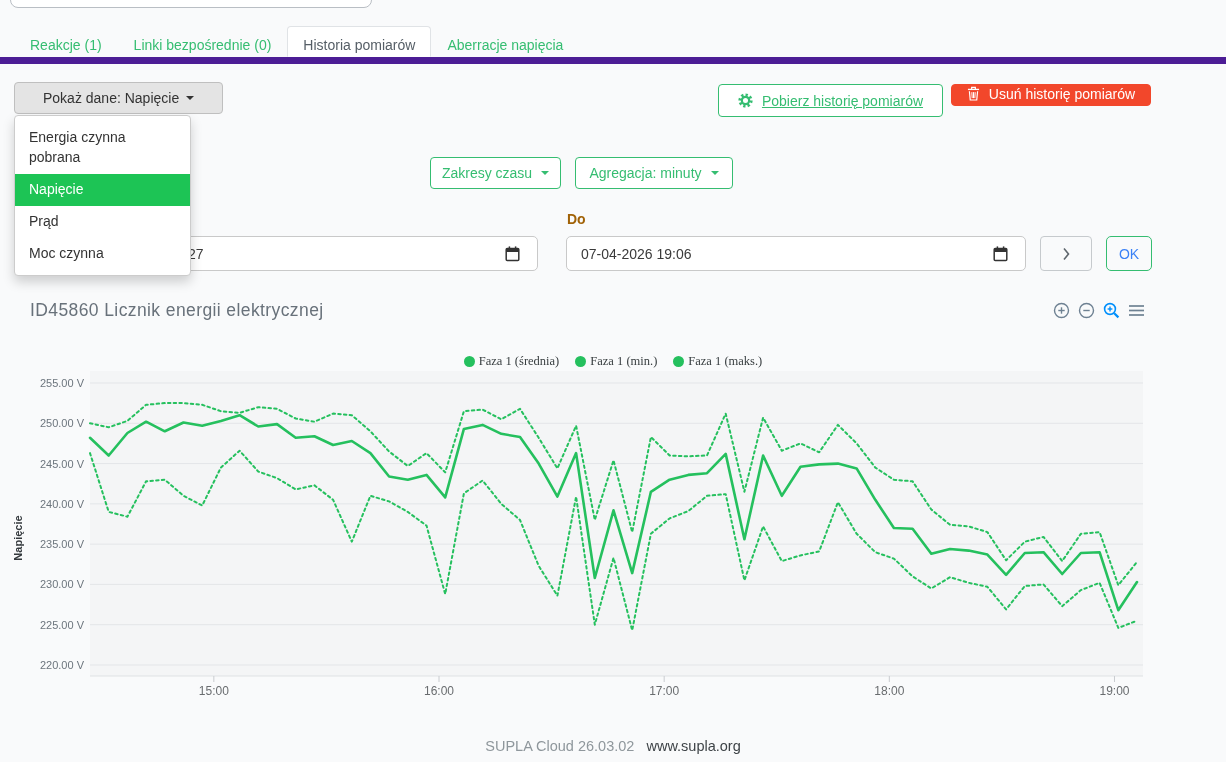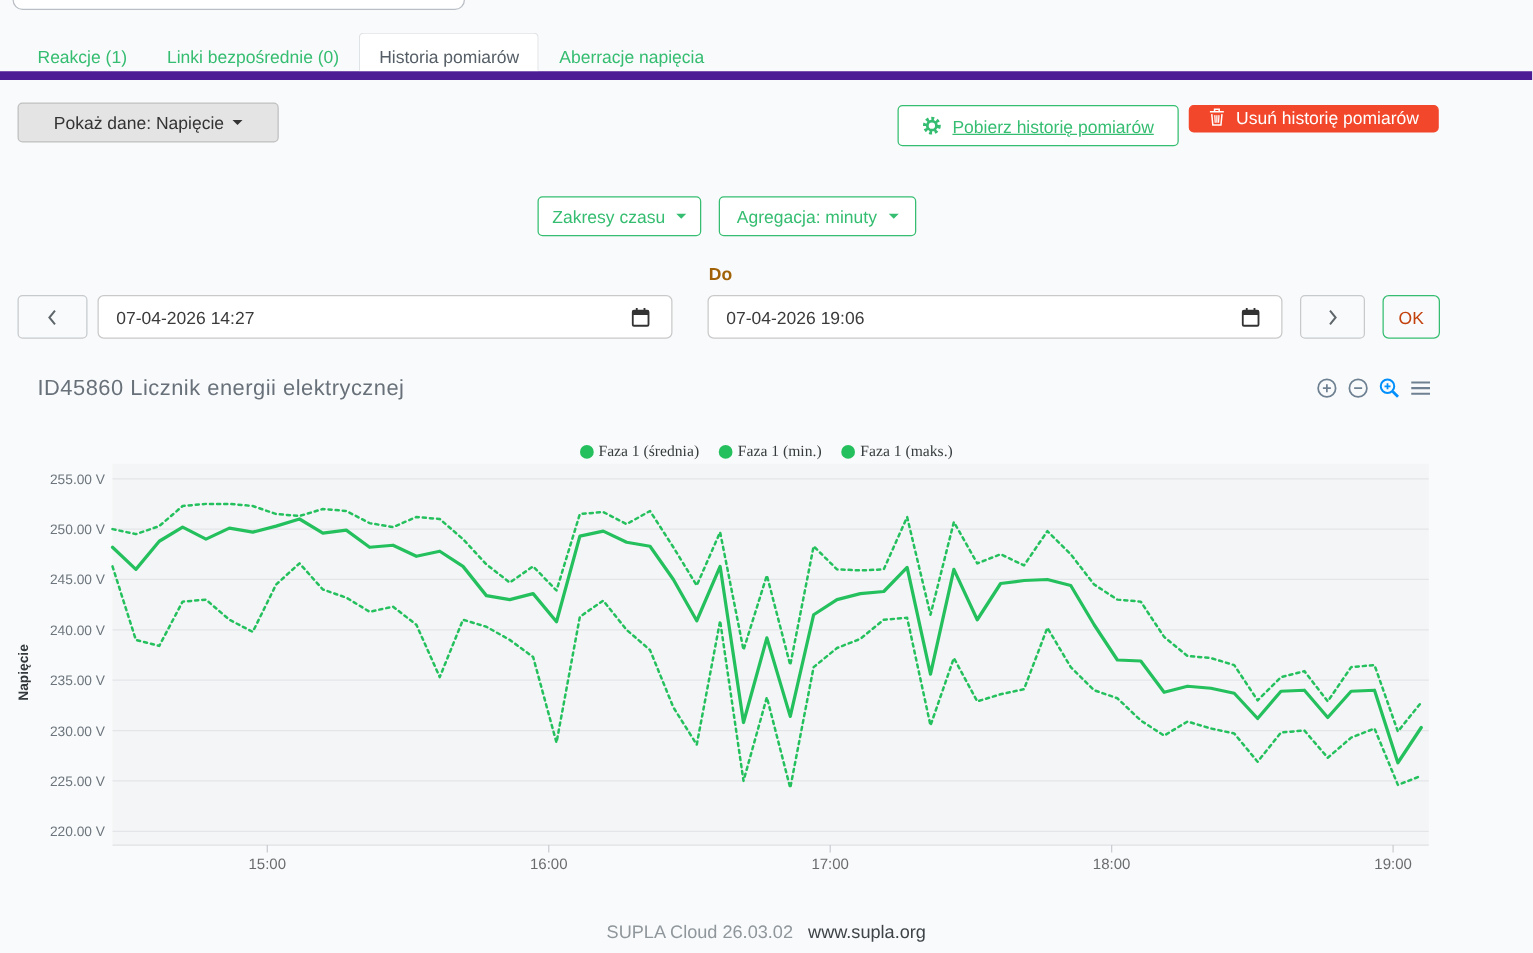--- a/index.html
+++ b/index.html
@@ -50,21 +50,21 @@
     border-radius:4px; color:#5f676d; display:flex; align-items:center; justify-content:center; cursor:pointer; }
   #btn-prev { left:14px; width:56px; }
   #btn-next { left:1040px; width:52px; }
   .date-input { position:absolute; top:236px; height:35px; width:460px; background:#fff;
     border:1px solid #c9c9c9; border-radius:5px; font-size:14px; color:#3a3a3a; padding:0 40px 0 14px;
     font-family:inherit; }
   #date-from { left:78px; }
   #date-to   { left:566px; }
   .cal-icon { position:absolute; top:246px; width:15px; height:16px; }
   .btn-ok { position:absolute; left:1106px; top:236px; width:46px; height:35px; background:transparent;
-    border:1px solid #35bd71; border-radius:5px; color:#c2410c; font-size:14px; font-family:inherit; cursor:pointer; }
+    border:1px solid #35bd71; border-radius:5px; color:#3b82f6; font-size:14px; font-family:inherit; cursor:pointer; }
 
   
   .chart-title { position:absolute; left:30px; top:300px; font-size:17.5px; color:#68717a; letter-spacing:.4px; }
   .chart-toolbar { position:absolute; right:80px; top:301px; display:flex; gap:5px; }
   .tool-btn { width:20px; height:20px; background:none; border:none; padding:0; cursor:pointer; }
 
   
   #legend { position:absolute; left:0; top:354px; width:1226px; display:flex; justify-content:center; gap:16px;font-family:Liberation Serif, serif; }
   .legend-item { display:flex; align-items:center; gap:4px; font-size:12.5px; color:#373d3f; cursor:pointer; }
   .legend-dot { width:11px; height:11px; border-radius:50%; background:#21c15c; }
@@ -90,20 +90,26 @@
     <div class="tab">Linki bezpośrednie (0)</div>
     <div class="tab active">Historia pomiarów</div>
     <div class="tab">Aberracje napięcia</div>
   </div>
 
   <button class="btn-gray">
     <span>Pokaż dane: Napięcie</span>
     <span class="caret"></span>
   </button>
 
+  <div class="dd-menu">
+    <div class="dd-item">Energia czynna pobrana</div>
+    <div class="dd-item active">Napięcie</div>
+    <div class="dd-item">Prąd</div>
+    <div class="dd-item">Moc czynna</div>
+  </div>
 
   <button id="btn-download" class="btn-outline-green">
     <svg width="15" height="15" viewBox="0 0 16 16">
       <circle cx="8" cy="8" r="6" fill="none" stroke="#35bd71" stroke-width="3.2" stroke-dasharray="2.4 2.2"></circle>
       <circle cx="8" cy="8" r="3.9" fill="none" stroke="#35bd71" stroke-width="2.4"></circle>
     </svg>
     <span>Pobierz historię pomiarów</span>
   </button>
 
   <button id="btn-delete" class="btn-red">

